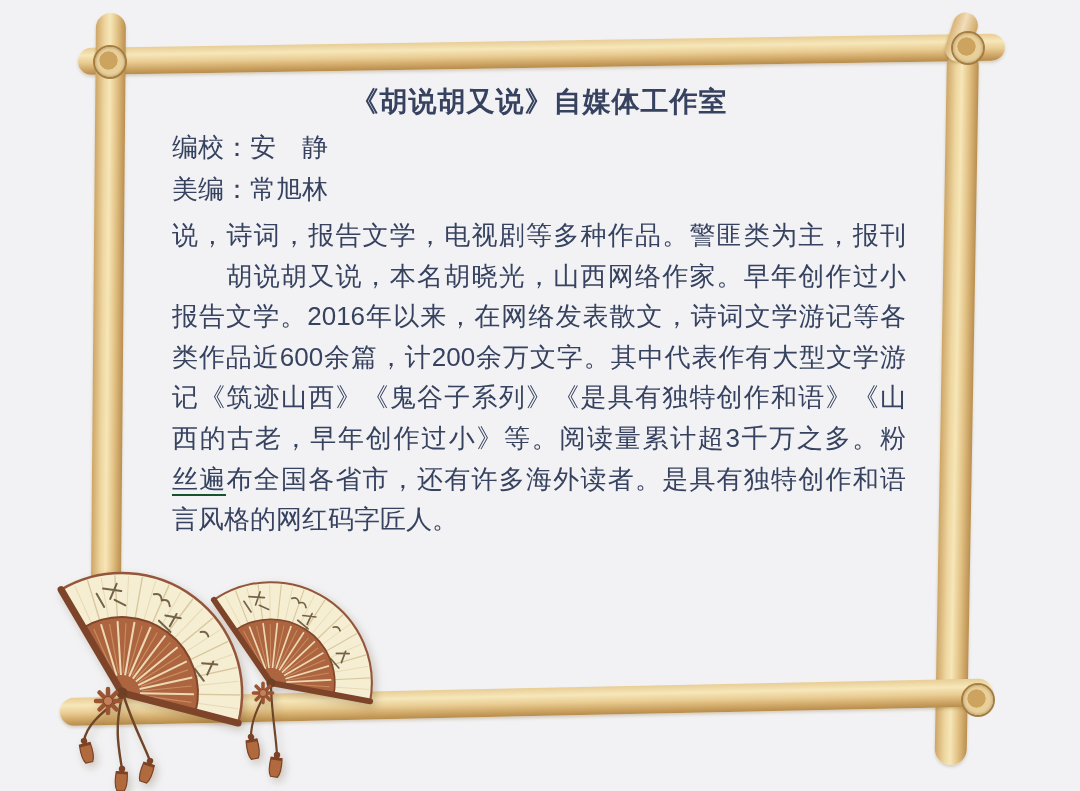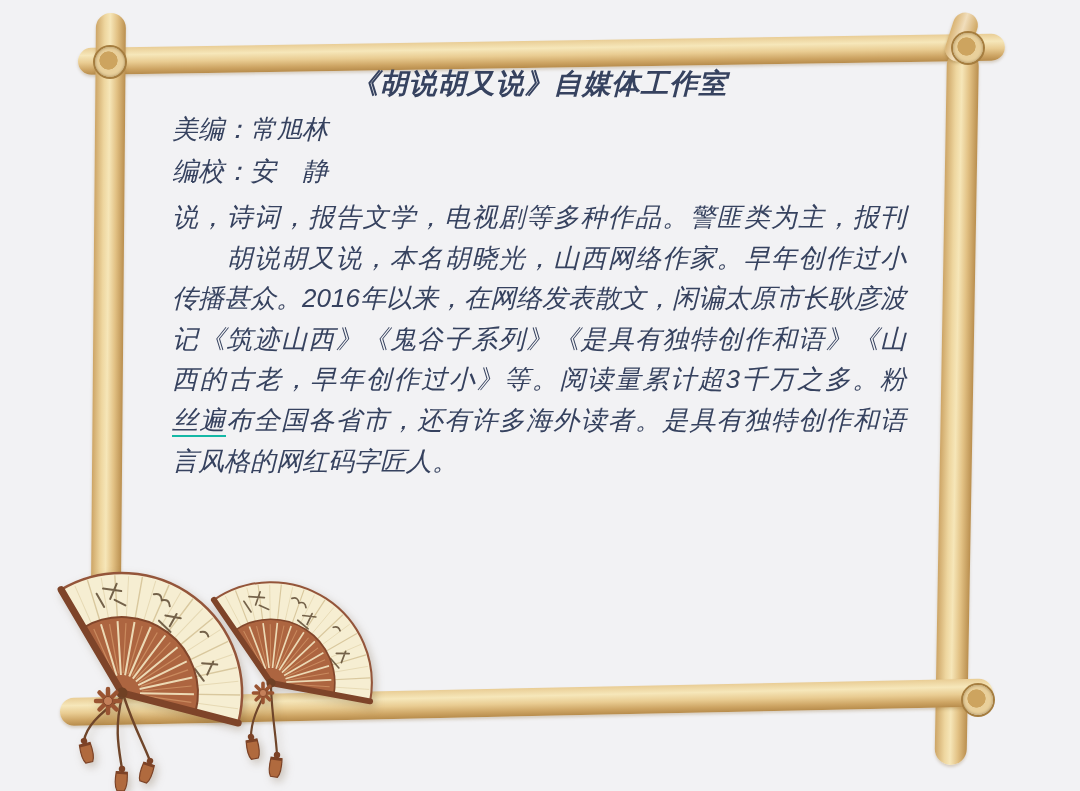--- a/index.html
+++ b/index.html
@@ -32,29 +32,29 @@
         box-shadow:0 2px 3px rgba(130,95,40,.3);}
   .knob-tr{left:949px;top:12px;width:25px;height:50px;transform:rotate(18deg);}
   .ring{position:absolute;width:30px;height:30px;border-radius:50%;
         background:radial-gradient(circle at 45% 45%, #cda45f 0 38%, #e9d09b 40% 72%, #b0874a 74%);
         box-shadow:0 0 0 2px #a57d3f, inset 0 0 3px rgba(90,60,20,.5);}
   .ring-tl{left:95px;top:47px;}
   .ring-tr{left:953px;top:33px;}
   .ring-br{left:963px;top:685px;}
 
   
-  .text-area{position:absolute;left:172px;top:64px;width:734px;color:#36425f;font-style:italic;}
+  .text-area{position:absolute;left:172px;top:82px;width:734px;color:#36425f;}
   .title{font-size:28px;font-weight:bold;line-height:40px;height:44px;
          text-align:center;letter-spacing:1px;}
   .byline-row{font-size:26px;height:42px;line-height:42px;}
   .paragraph{margin-top:5px;font-size:26px;}
   .par-line{height:40.6px;line-height:40.6px;
             text-align:justify;text-align-last:justify;}
   .par-line.last{text-align:right;text-align-last:left;}
-  .u{border-bottom:2px solid #14b8a6;}
+  .u{border-bottom:2px solid #14532d;}
 
   
   .fans{position:absolute;left:18px;top:543px;width:420px;height:248px;
         filter:drop-shadow(3px 4px 4px rgba(100,75,40,.28));}
 </style>
 </head>
 <body>
 
 <div class="stage">
 
@@ -65,31 +65,32 @@
   <div class="knob knob-tr"></div>
   <div class="ring ring-tl"></div>
   <div class="ring ring-tr"></div>
   <div class="ring ring-br"></div>
 
   <div class="text-area">
     <div class="title">《胡说胡又说》自媒体工作室</div>
 
     <div class="byline">
       <div class="byline-row">
-        <span>美编：</span><span>常旭林</span>
+        <span>编校：</span><span>安　静</span>
       </div>
       <div class="byline-row">
-        <span>编校：</span><span>安　静</span>
+        <span>美编：</span><span>常旭林</span>
       </div>
     </div>
 
     <div class="paragraph">
       <div class="par-line">说，诗词，报告文学，电视剧等多种作品。警匪类为主，报刊</div>
       <div class="par-line">　　胡说胡又说，本名胡晓光，山西网络作家。早年创作过小</div>
-      <div class="par-line">传播甚众。2016年以来，在网络发表散文，闲谝太原市长耿彦波</div>
+      <div class="par-line">报告文学。2016年以来，在网络发表散文，诗词文学游记等各</div>
+      <div class="par-line">类作品近600余篇，计200余万文字。其中代表作有大型文学游</div>
       <div class="par-line">记《筑迹山西》《鬼谷子系列》《是具有独特创作和语》《山</div>
       <div class="par-line">西的古老，早年创作过小》等。阅读量累计超3千万之多。粉</div>
       <div class="par-line"><span class="u">丝遍</span><span>布全国各省市，还有许多海外读者。是具有独特创作和语</span></div>
       <div class="par-line last">言风格的网红码字匠人。</div>
     </div>
   </div>
 
   <svg class="fans" viewBox="0 0 420 248">
     <defs>
       <g id="fan">

